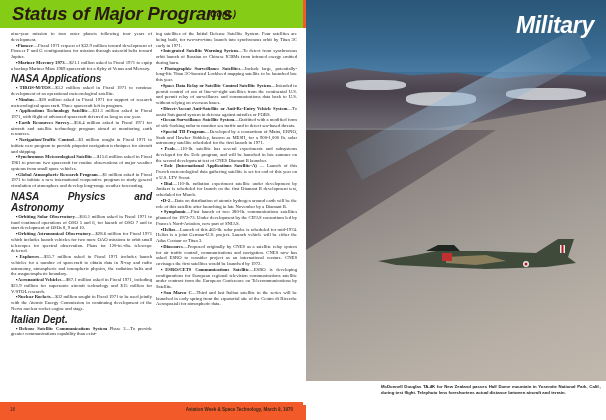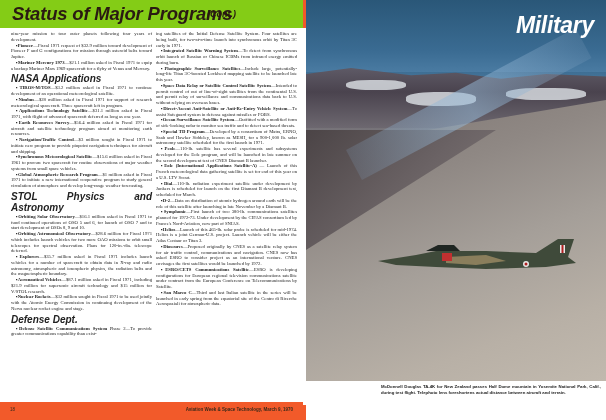--- a/index.html
+++ b/index.html
@@ -47,27 +47,27 @@
       <p><b>▪Pioneer</b><span>—Fiscal 1971 request of $32.9 million toward development of Pioneer F and G configurations for mission through asteroid belts toward Jupiter.</span></p>
       <p><b>▪Mariner Mercury 1973</b><span>—$21.1 million asked in Fiscal 1971 to equip a backup Mariner Mars 1969 spacecraft for a flyby of Venus and Mercury.</span></p>
       <div class="sec">NASA Applications</div>
       <p><b>▪TIROS-M/TOS</b><span>—$3.2 million asked in Fiscal 1971 to continue development of an operational meteorological satellite.</span></p>
       <p><b>▪Nimbus</b><span>—$28 million asked in Fiscal 1971 for support of research meteorological spacecraft. Three spacecraft left in program.</span></p>
       <p><b>▪Applications Technology Satellite</b><span>—$31.1 million asked in Fiscal 1971, with flight of advanced spacecraft deferred as long as one year.</span></p>
       <p><b>▪Earth Resources Survey</b><span>—$56.4 million asked in Fiscal 1971 for aircraft and satellite technology program aimed at monitoring earth resources.</span></p>
       <p><b>▪Navigation/Traffic Control</b><span>—$3 million sought in Fiscal 1971 to initiate new program to provide pinpoint navigation techniques for aircraft and shipping.</span></p>
       <p><b>▪Synchronous Meteorological Satellite</b><span>—$15.6 million asked in Fiscal 1961 to procure two spacecraft for routine observations of major weather systems from small space vehicles.</span></p>
       <p><b>▪Global Atmospheric Research Program</b><span>—$1 million asked in Fiscal 1971 to initiate a new international cooperative program to study general circulation of atmosphere and develop long-range weather forecasting.</span></p>
-      <div class="sec">STOL Physics and Astronomy</div>
+      <div class="sec">NASA Physics and Astronomy</div>
       <p><b>▪Orbiting Solar Observatory</b><span>—$16.1 million asked in Fiscal 1971 to fund continued operations of OSO 5 and 6, for launch of OSO 7 and to start development of OSOs 8, 9 and 10.</span></p>
       <p><b>▪Orbiting Astronomical Observatory</b><span>—$28.6 million for Fiscal 1971 which includes launch vehicles for two more OAO missions to orbit small telescopes for spectral observation. Plans for 120-in.-dia. telescope deferred.</span></p>
       <p><b>▪Explorers</b><span>—$35.7 million asked in Fiscal 1971 includes launch vehicles for a number of spacecraft to obtain data in X-ray and radio astronomy, atmospheric and ionospheric physics, the radiation belts and the magnetospheric boundary.</span></p>
       <p><b>▪Aeronautical Vehicles</b><span>—$87.1 million asked in Fiscal 1971, including $21.9 million for supersonic aircraft technology and $15 million for V/STOL research.</span></p>
       <p><b>▪Nuclear Rockets</b><span>—$32 million sought in Fiscal 1971 to be used jointly with the Atomic Energy Commission in continuing development of the Nerva nuclear rocket engine and stage.</span></p>
-      <div class="sec">Defense Dept.</div>
+      <div class="sec">Italian Dept.</div>
       <p><b>▪Defense Satellite Communications System</b><span> Phase 2—To provide greater communications capability than exist-</span></p>
     </div>
   <div class="col col2" id="col2">
       <p class="noind"><span>ing satellites of the Initial Defense Satellite System. Four satellites are being built, for two-at-a-time launch into synchronous orbit by Titan 3C early in 1971.</span></p>
       <p><b>▪Integrated Satellite Warning System</b><span>—To detect from synchronous orbit launch of Russian or Chinese ICBMs from infrared energy emitted during burn.</span></p>
       <p><b>▪Photographic Surveillance Satellites</b><span>—Include large, potentially-long-life Titan 3C-boosted Lockheed mapping satellite to be launched late this year.</span></p>
       <p><b>▪Space Data Relay or Satellite Control Satellite System</b><span>—Intended to permit control of out of line-of-sight satellites from the continental U.S. and permit relay of surveillance and communications data back to U.S. without relying on overseas bases.</span></p>
       <p><b>▪Direct-Ascent Anti-Satellite or Anti-Re-Entry Vehicle System</b><span>—To assist Safeguard system in defense against missiles or FOBS.</span></p>
       <p><b>▪Ocean Surveillance Satellite System</b><span>—Outfitted with a modified form of side-looking radar to monitor sea traffic and to detect sea-based threats.</span></p>
       <p><b>▪Special TD Program</b><span>—Developed by a consortium of Matra, ERNO, Saab and Hawker Siddeley, known as MESH, for a 900-1,000 lb. solar astronomy satellite scheduled for the first launch in 1971.</span></p>

